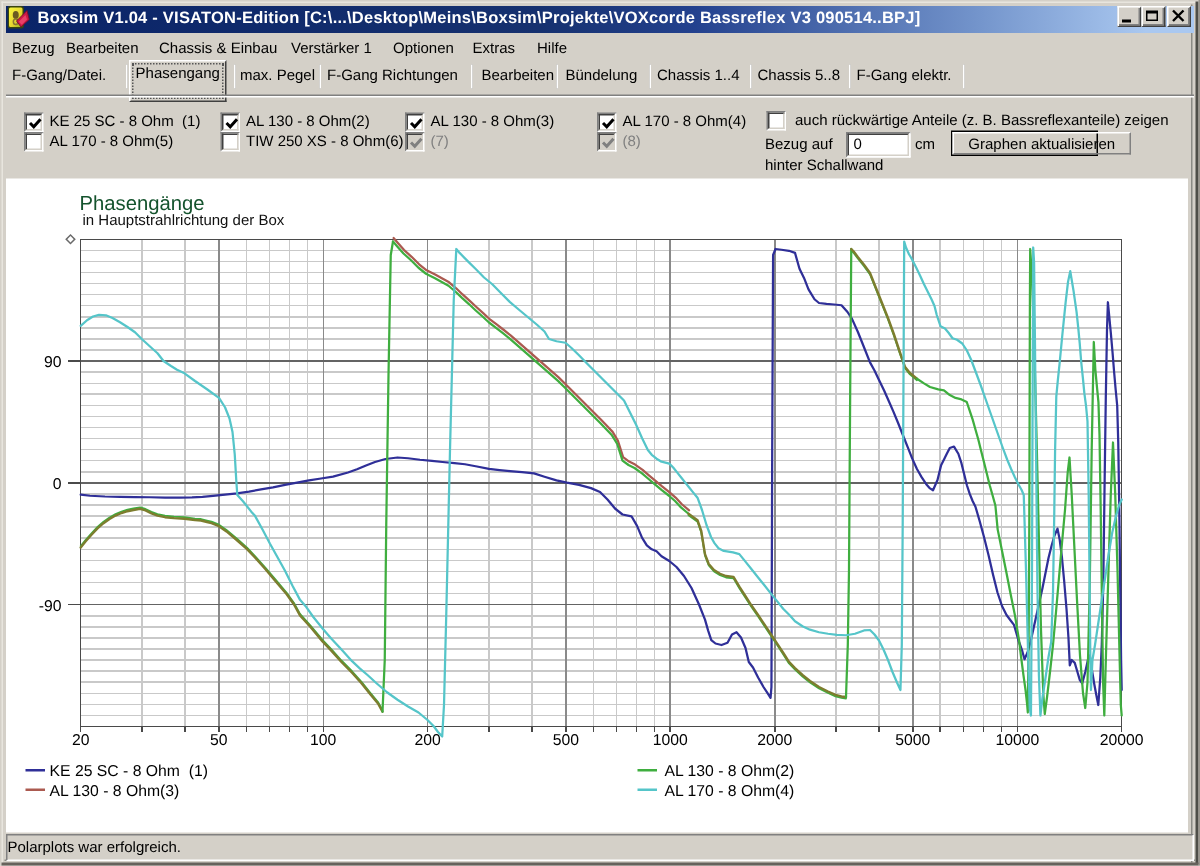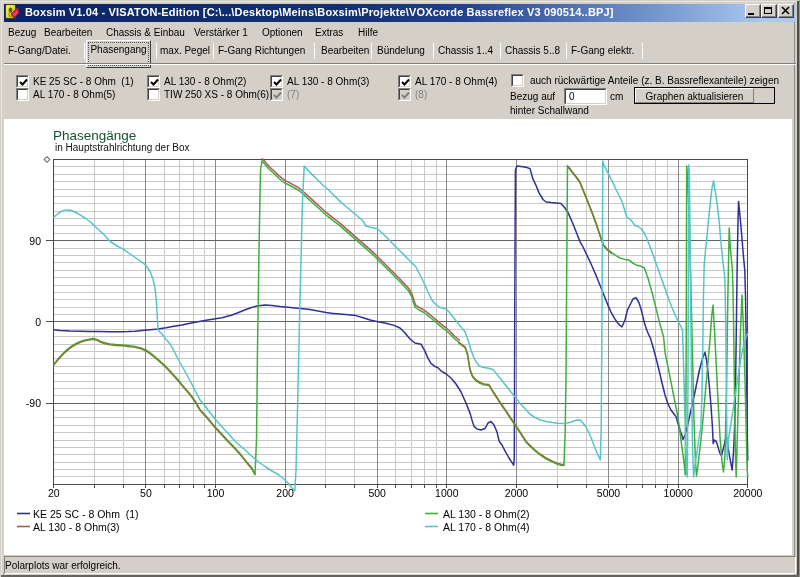--- a/index.html
+++ b/index.html
@@ -139,21 +139,21 @@
 <div style="position:absolute;left:530px;top:75px;font:10px 'Liberation Sans',sans-serif;color:#000;white-space:nowrap">auch rückwärtige Anteile (z. B. Bassreflexanteile) zeigen</div>
 <div style="position:absolute;left:510px;top:91px;font:10px 'Liberation Sans',sans-serif;color:#000;white-space:nowrap">Bezug auf</div>
 <div style="position:absolute;left:610px;top:91px;font:10px 'Liberation Sans',sans-serif;color:#000;white-space:nowrap">cm</div>
 <div style="position:absolute;left:510px;top:105px;font:10px 'Liberation Sans',sans-serif;color:#000;white-space:nowrap">hinter Schallwand</div>
 
 <div style="position:absolute;left:564px;top:88px;width:43px;height:17px;background:#fff;
 border-top:1px solid #808080;border-left:1px solid #808080;border-bottom:1px solid #fff;border-right:1px solid #fff">
 <div style="position:absolute;left:0;top:0;width:41px;height:15px;border-top:1px solid #404040;border-left:1px solid #404040;border-bottom:1px solid #d4d0c8;border-right:1px solid #d4d0c8;font:10px 'Liberation Sans',sans-serif;padding:1px 0 0 3px">0</div>
   </div>
 
-<div style="position:absolute;left:634px;top:87px;width:141px;height:17px;background:#d4d0c8;border:1px solid #000">
+<div style="position:absolute;left:634px;top:87px;width:98px;height:17px;background:#d4d0c8;border:1px solid #000">
 <div style="position:absolute;left:0;top:0;width:119px;height:15px;border-top:1px solid #fff;border-left:1px solid #fff;border-bottom:1px solid #808080;border-right:1px solid #808080;text-align:center;font:10px 'Liberation Sans',sans-serif;padding-top:2px">Graphen aktualisieren</div>
   </div>
 
 <div style="position:absolute;left:4px;top:119px;width:788px;height:436px;background:#fff"></div>
 <div style="position:absolute;left:53px;top:128px;font:13.5px 'Liberation Sans',sans-serif;color:#14532d">Phasengänge</div>
 <div style="position:absolute;left:55px;top:142px;font:10px 'Liberation Sans',sans-serif;color:#111">in Hauptstrahlrichtung der Box</div>
 
 <svg width="800" height="577" viewBox="0 0 800 577" style="position:absolute;left:0;top:0">
 <style>.ax{font:10.5px "Liberation Sans",sans-serif;fill:#000}</style>
 <g shape-rendering="crispEdges">

